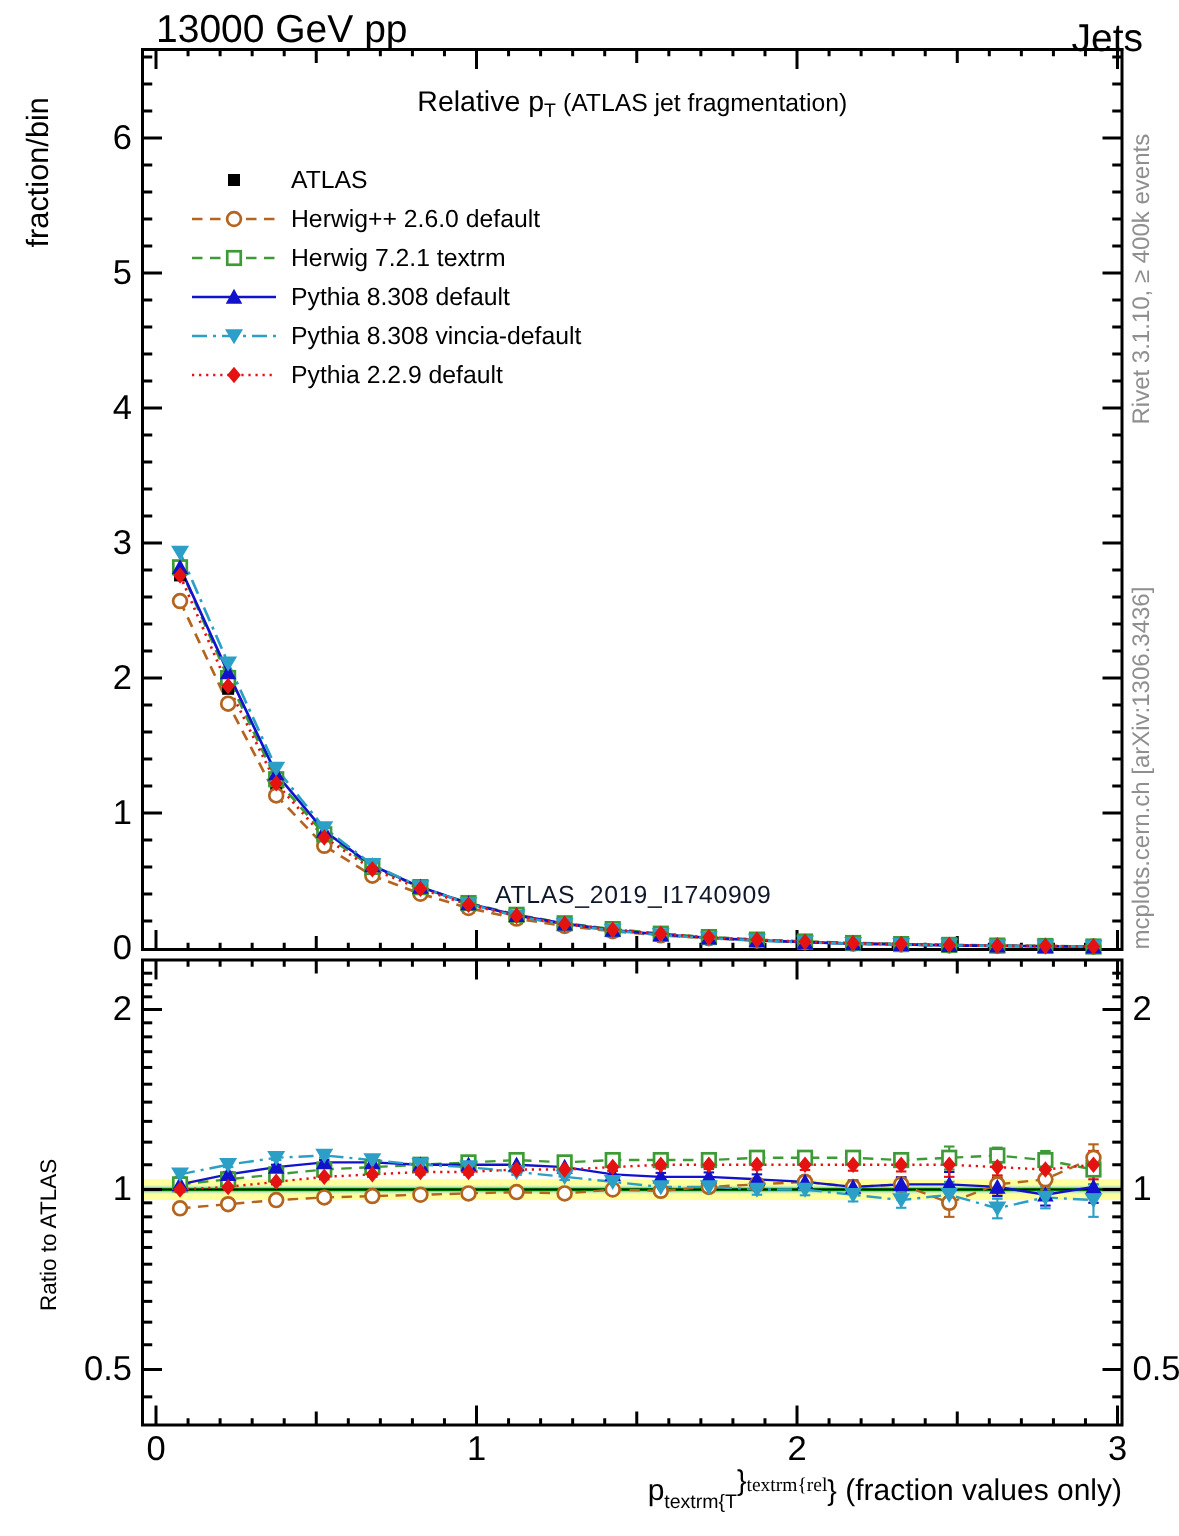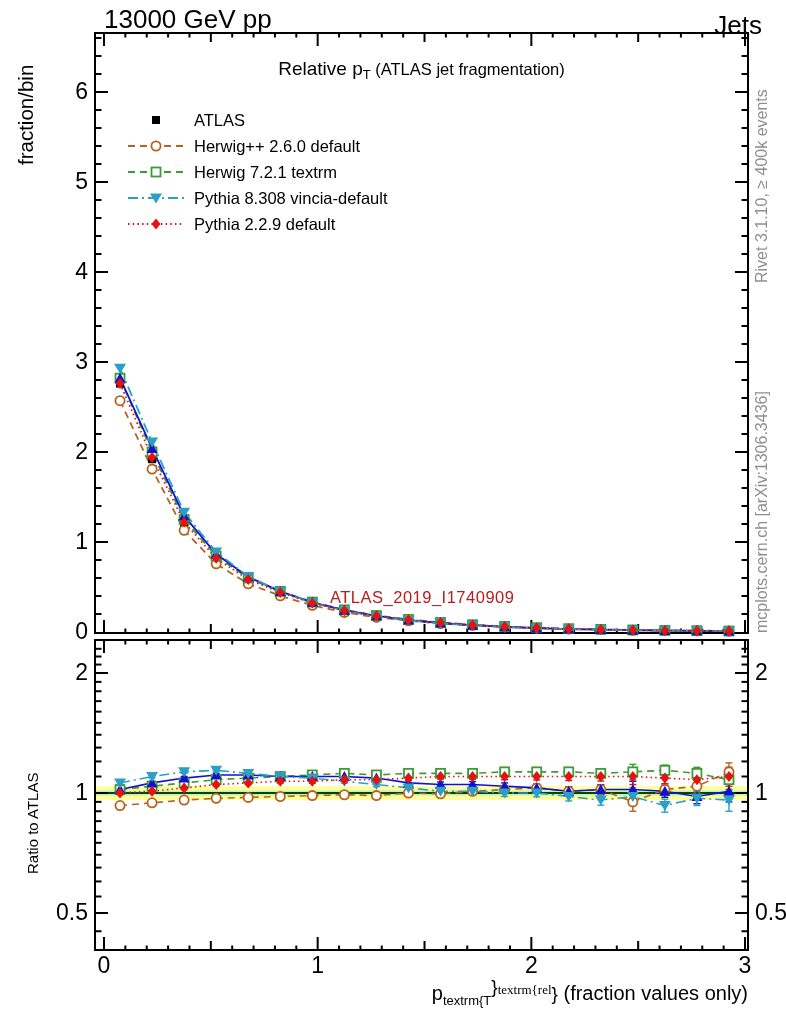--- a/index.html
+++ b/index.html
@@ -3,21 +3,21 @@
 <meta charset="utf-8">
 <style>
   html,body{margin:0;padding:0;background:#fff;}
   #canvas{position:relative;width:786px;height:1024px;background:#fff;overflow:hidden;
           font-family:"Liberation Sans",sans-serif;color:#000;}
   .abs{position:absolute;white-space:nowrap;}
   .hdr{font-size:26px;}
   .ticklab{font-size:23px;line-height:1;}
   .vtext{position:absolute;transform:rotate(-90deg);transform-origin:left top;white-space:nowrap;}
   .gray{color:#8f8f8f;}
-  .wm{color:#b91c1c;font-size:16.5px;letter-spacing:.5px;}
+  .wm{color:#0f172a;font-size:16.5px;letter-spacing:.5px;}
   .title-main{font-size:19px;}
   .title-sub{font-size:13px;vertical-align:sub;}
   .title-rest{font-size:16.5px;}
   #legend{position:absolute;left:127px;top:111px;}
   .legrow{display:flex;align-items:flex-start;height:26px;}
   .legrow svg{flex:0 0 auto;}
   .leglab{font-size:16.5px;margin-left:9px;}
   .xt-main{font-size:20px;}
   .xt-sub{font-size:13px;margin-top:32px;}
   .xt-sup{font-size:13px;font-family:Liberation Serif, serif;}
@@ -836,20 +836,27 @@
       </div>
       <div class="legrow">
         <svg width="58" height="18">
           <line x1="1" y1="9" x2="57" y2="9" stroke="#3c9b35" stroke-width="1.8" stroke-dasharray="7,5"></line>
           <rect x="24.5" y="4.5" width="9" height="9" fill="#fff" stroke="#3c9b35" stroke-width="1.8"></rect>
         </svg>
         <span class="leglab">Herwig 7.2.1 textrm</span>
       </div>
       <div class="legrow">
         <svg width="58" height="18">
+          <line x1="1" y1="9" x2="57" y2="9" stroke="#1212cc" stroke-width="1.8"></line>
+          <polygon points="29,3.5 34.5,13.5 23.5,13.5" fill="#1212cc"></polygon>
+        </svg>
+        <span class="leglab">Pythia 8.308 default</span>
+      </div>
+      <div class="legrow">
+        <svg width="58" height="18">
           <line x1="1" y1="9" x2="57" y2="9" stroke="#2b9fc6" stroke-width="1.8" stroke-dasharray="10,4,2,4"></line>
           <polygon points="29,14.5 35,4.5 23,4.5" fill="#2b9fc6"></polygon>
         </svg>
         <span class="leglab">Pythia 8.308 vincia-default</span>
       </div>
       <div class="legrow">
         <svg width="58" height="18">
           <line x1="1" y1="9" x2="57" y2="9" stroke="#e51212" stroke-width="1.8" stroke-dasharray="1.5,3.2"></line>
           <polygon points="29,3.5 33.5,9 29,14.5 24.5,9" fill="#e51212"></polygon>
         </svg>

